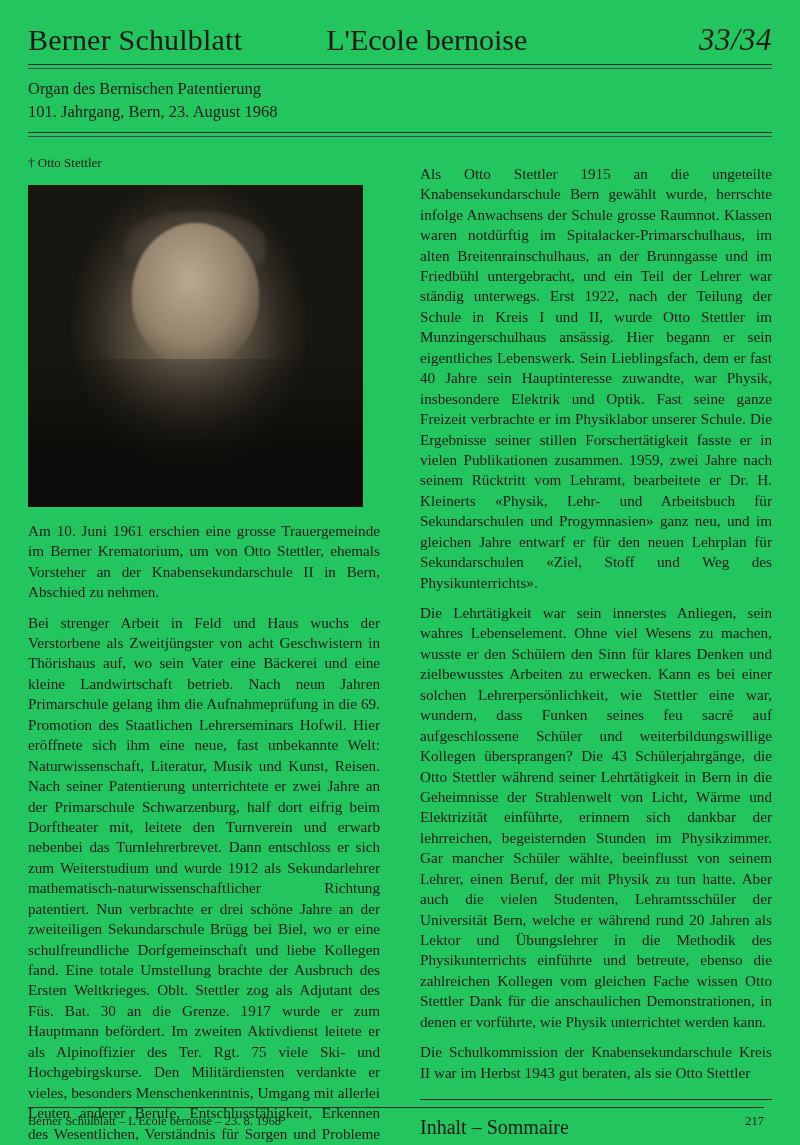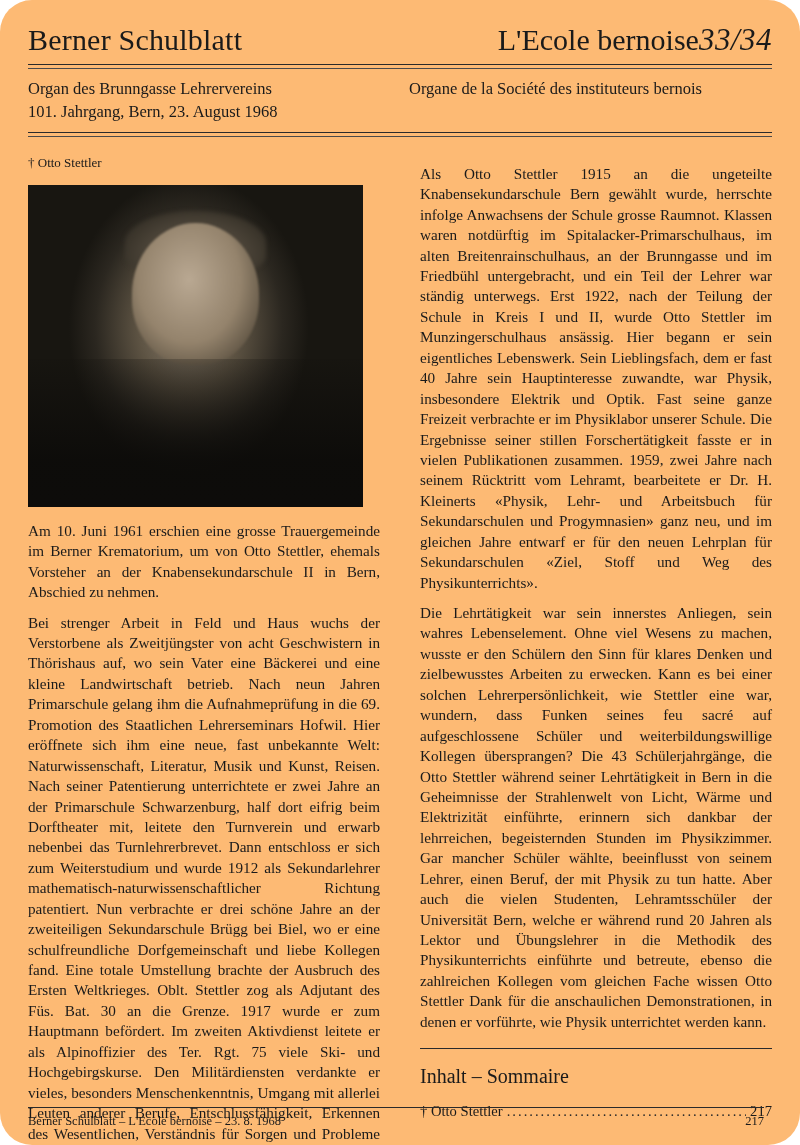--- a/index.html
+++ b/index.html
@@ -13,22 +13,21 @@
     font-family: "Liberation Serif", serif;
     color: #1a1a1a;
     position: relative;
     overflow: hidden;
   }
   .page {
     position: absolute;
     left: 0; top: 0;
     width: 800px;
     height: 1145px;
-    background: #fdba74;
-    border-radius: 32px;
+    background: #22c55e;
   }
   .content {
     position: absolute;
     left: 28px;
     top: 22px;
     width: 744px;
   }
 
   
   .masthead {
@@ -38,21 +37,21 @@
     padding-bottom: 6px;
   }
   .masthead-left {
     font-size: 30px;
     letter-spacing: 0.2px;
   }
   .masthead-center {
     font-size: 30px;
     margin-left: 22px;
     flex: 1;
-    text-align: right;
+    text-align: left;
     padding-left: 62px;
   }
   .masthead-right {
     font-size: 31px;
     letter-spacing: 0.5px;
     font-style: italic;
   }
   .rule {
     border: 0;
     border-top: 1px solid #2a2a2a;
@@ -199,25 +198,24 @@
     <div class="masthead">
       <div class="masthead-left">Berner Schulblatt</div>
       <div class="masthead-center">L'Ecole bernoise</div>
       <div class="masthead-right">33/34</div>
     </div>
     <hr class="rule">
     <hr class="rule-thin sep-2">
 
     <div class="subhead">
       <div class="subhead-col">
-        <div>Organ des Brunngasse Lehrervereins</div>
+        <div>Organ des Bernischen Patentierung</div>
         <div>101. Jahrgang, Bern, 23. August 1968</div>
       </div>
       <div class="subhead-col right">
-        <div>Organe de la Société des instituteurs bernois</div>
       </div>
     </div>
 
     <hr class="rule">
     <hr class="rule-thin sep-2">
 
     <div class="columns">
 
       <div class="col-left">
         <h1 class="article-title">† Otto Stettler</h1>
@@ -227,20 +225,21 @@
           <div class="face"></div>
         </div>
 
         <p>Am 10. Juni 1961 erschien eine grosse Trauergemeinde im Berner Krematorium, um von Otto Stettler, ehemals Vorsteher an der Knabensekundarschule II in Bern, Abschied zu nehmen.</p>
         <p>Bei strenger Arbeit in Feld und Haus wuchs der Verstorbene als Zweitjüngster von acht Geschwistern in Thörishaus auf, wo sein Vater eine Bäckerei und eine kleine Landwirtschaft betrieb. Nach neun Jahren Primarschule gelang ihm die Aufnahmeprüfung in die 69. Promotion des Staatlichen Lehrerseminars Hofwil. Hier eröffnete sich ihm eine neue, fast unbekannte Welt: Naturwissenschaft, Literatur, Musik und Kunst, Reisen. Nach seiner Patentierung unterrichtete er zwei Jahre an der Primarschule Schwarzenburg, half dort eifrig beim Dorftheater mit, leitete den Turnverein und erwarb nebenbei das Turnlehrerbrevet. Dann entschloss er sich zum Weiterstudium und wurde 1912 als Sekundarlehrer mathematisch-naturwissenschaftlicher Richtung patentiert. Nun verbrachte er drei schöne Jahre an der zweiteiligen Sekundarschule Brügg bei Biel, wo er eine schulfreundliche Dorfgemeinschaft und liebe Kollegen fand. Eine totale Umstellung brachte der Ausbruch des Ersten Weltkrieges. Oblt. Stettler zog als Adjutant des Füs. Bat. 30 an die Grenze. 1917 wurde er zum Hauptmann befördert. Im zweiten Aktivdienst leitete er als Alpinoffizier des Ter. Rgt. 75 viele Ski- und Hochgebirgskurse. Den Militärdiensten verdankte er vieles, besonders Menschenkenntnis, Umgang mit allerlei Leuten anderer Berufe, Entschlussfähigkeit, Erkennen des Wesentlichen, Verständnis für Sorgen und Probleme der Mitarbeiter, Einblick in die Verwaltung, Wert einer guten Kameradschaft und die Einsicht, dass nur restlose Zuverlässigkeit und Pflichterfüllung Befriedigung bringen.</p>
       </div>
 
       <div class="col-right">
         <p>Als Otto Stettler 1915 an die ungeteilte Knabensekundarschule Bern gewählt wurde, herrschte infolge Anwachsens der Schule grosse Raumnot. Klassen waren notdürftig im Spitalacker-Primarschulhaus, im alten Breitenrainschulhaus, an der Brunngasse und im Friedbühl untergebracht, und ein Teil der Lehrer war ständig unterwegs. Erst 1922, nach der Teilung der Schule in Kreis I und II, wurde Otto Stettler im Munzingerschulhaus ansässig. Hier begann er sein eigentliches Lebenswerk. Sein Lieblingsfach, dem er fast 40 Jahre sein Hauptinteresse zuwandte, war Physik, insbesondere Elektrik und Optik. Fast seine ganze Freizeit verbrachte er im Physiklabor unserer Schule. Die Ergebnisse seiner stillen Forschertätigkeit fasste er in vielen Publikationen zusammen. 1959, zwei Jahre nach seinem Rücktritt vom Lehramt, bearbeitete er Dr. H. Kleinerts «Physik, Lehr- und Arbeitsbuch für Sekundarschulen und Progymnasien» ganz neu, und im gleichen Jahre entwarf er für den neuen Lehrplan für Sekundarschulen «Ziel, Stoff und Weg des Physikunterrichts».</p>
         <p>Die Lehrtätigkeit war sein innerstes Anliegen, sein wahres Lebenselement. Ohne viel Wesens zu machen, wusste er den Schülern den Sinn für klares Denken und zielbewusstes Arbeiten zu erwecken. Kann es bei einer solchen Lehrerpersönlichkeit, wie Stettler eine war, wundern, dass Funken seines feu sacré auf aufgeschlossene Schüler und weiterbildungswillige Kollegen übersprangen? Die 43 Schülerjahrgänge, die Otto Stettler während seiner Lehrtätigkeit in Bern in die Geheimnisse der Strahlenwelt von Licht, Wärme und Elektrizität einführte, erinnern sich dankbar der lehrreichen, begeisternden Stunden im Physikzimmer. Gar mancher Schüler wählte, beeinflusst von seinem Lehrer, einen Beruf, der mit Physik zu tun hatte. Aber auch die vielen Studenten, Lehramtsschüler der Universität Bern, welche er während rund 20 Jahren als Lektor und Übungslehrer in die Methodik des Physikunterrichts einführte und betreute, ebenso die zahlreichen Kollegen vom gleichen Fache wissen Otto Stettler Dank für die anschaulichen Demonstrationen, in denen er vorführte, wie Physik unterrichtet werden kann.</p>
+        <p>Die Schulkommission der Knabensekundarschule Kreis II war im Herbst 1943 gut beraten, als sie Otto Stettler</p>
 
         <div class="toc-wrap">
           <hr class="rule">
           <h2 class="toc-title">Inhalt – Sommaire</h2>
           <ul class="toc-list">
             <li class="toc-item">
               <span class="toc-label">† Otto Stettler</span>
               <span class="toc-dots">..................................................................</span>
               <span class="toc-page">217</span>
             </li>

